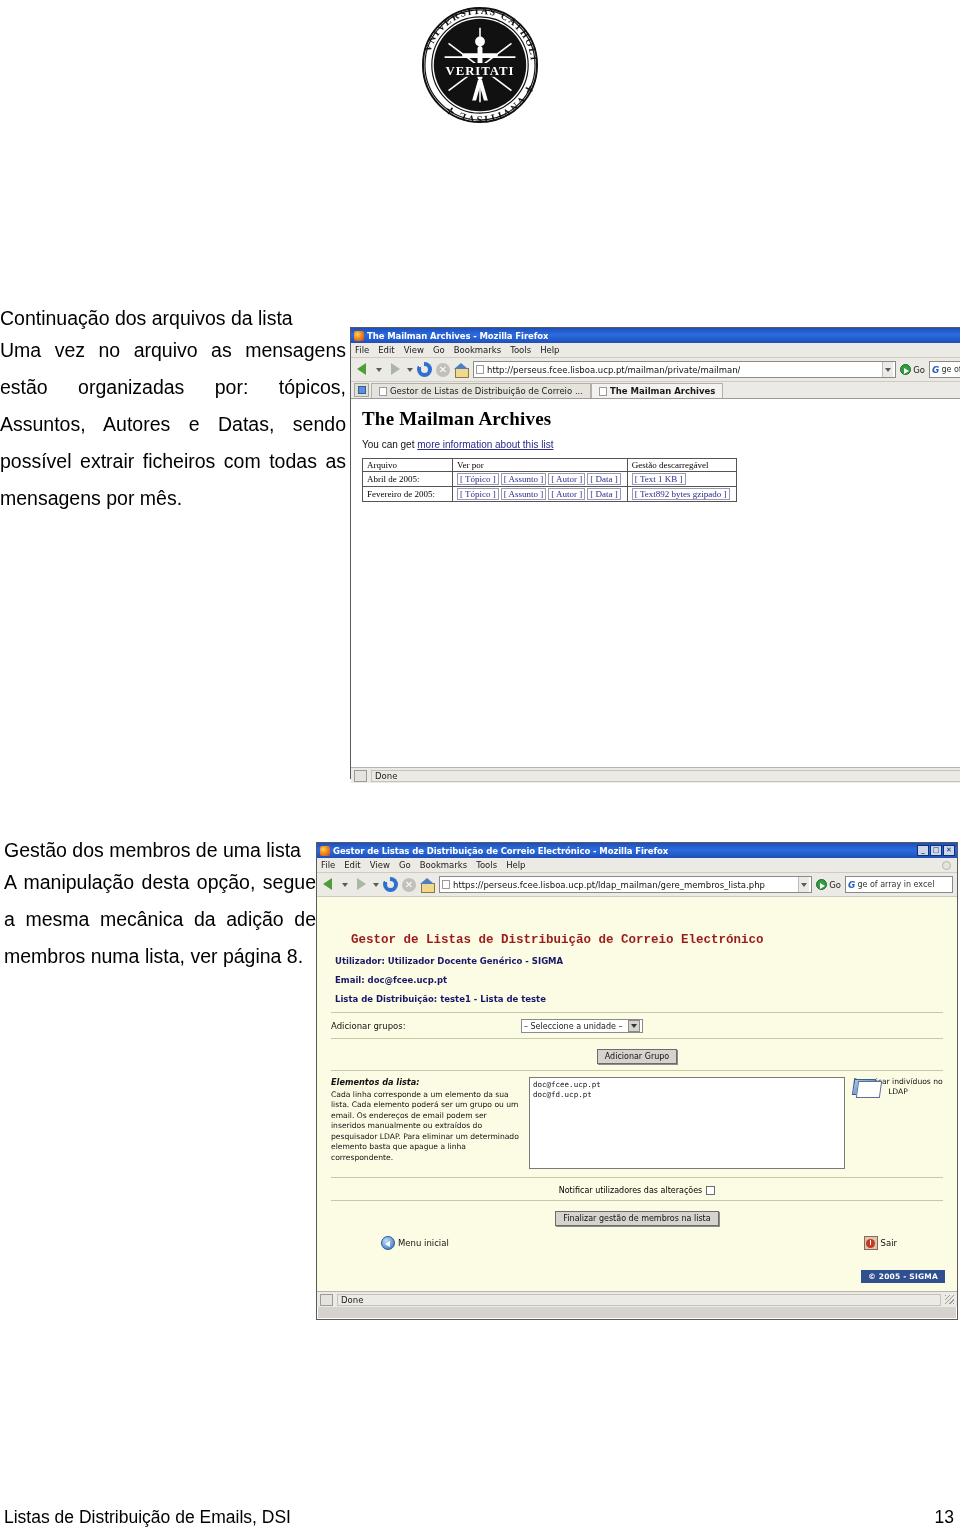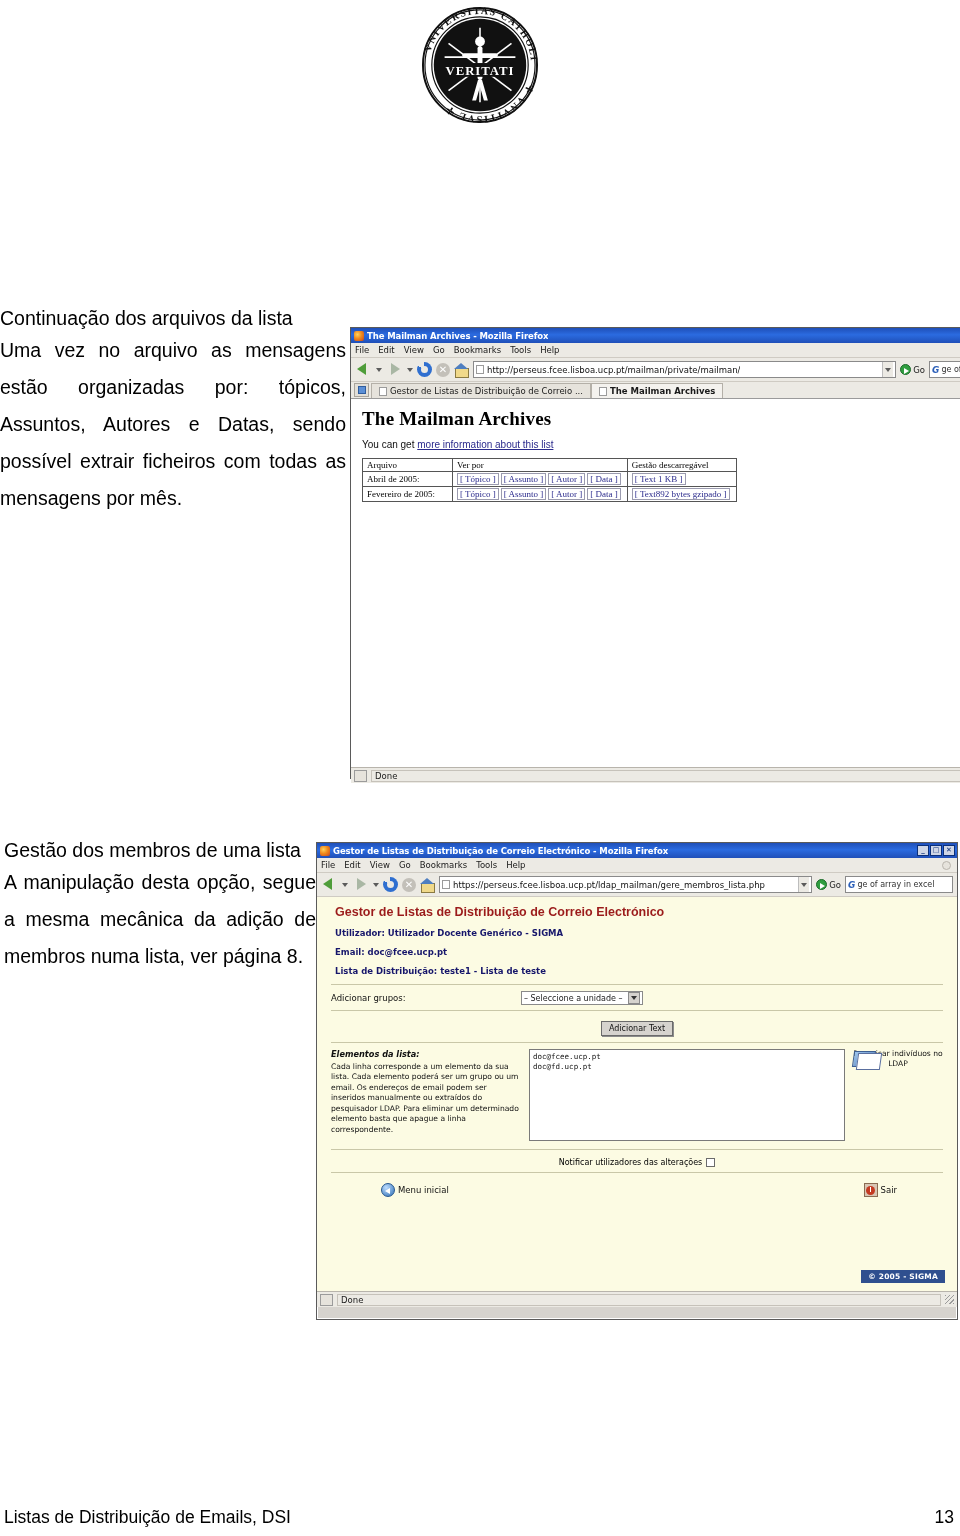--- a/index.html
+++ b/index.html
@@ -165,22 +165,23 @@
   }
   table.mm a{ color:#2a2a8c; text-decoration:none; }
   .lnk-br { border:1px solid #9b9baf; padding:0 2px; display:inline-block; margin-right:2px;}
 
   
   .block2 { position:relative; }
 
   #win2 { left:316px; top:714px; width:642px; height:478px; }
   #win2 .viewport { height: 394px; background:#fcfbe3; padding:0; }
   .sig-head{
-    color:#9b1b1b; font-weight:bold; font-size:12.5px; padding:8px 0 0 18px;
-    font-family:Liberation Sans, sans-serif;
+    color:#9b1b1b; font-weight:bold; font-size:12.5px; padding:8px 0 0 34px;
+    font-family:Liberation Mono, monospace;
+    margin-top:28px;
   }
   .sig-line{ padding:0 0 0 18px; font-size:8.5px; color:#16166b; margin-top:9px; font-weight:bold;}
   .sig-line.red{ color:#9b1b1b; }
   .hr-s{ height:1px; background:#c9c7a8; margin:8px 14px 0 14px;}
   .row-add{ display:flex; align-items:center; margin-top:6px; padding:0 14px;}
   .row-add .lbl{ font-size:8.5px; color:#111; width:190px; }
   .sel{
     border:1px solid #8a8a8a; background:#fff; height:14px; font-size:8px; color:#222;
     display:flex;align-items:center; padding:0 2px; gap:6px;
   }
@@ -462,21 +463,21 @@
         <span class="lbl">Adicionar grupos:</span>
         <span class="sel">
           <span>– Seleccione a unidade –</span>
           <span class="selbtn">
               <i class="tri"></i>
             </span>
         </span>
       </div>
       <div class="hr-s" style="margin-top:5px"></div>
       <div class="center" style="margin-top:5px">
-        <span class="btn-3d">Adicionar Text</span>
+        <span class="btn-3d">Adicionar Grupo</span>
       </div>
       <div class="hr-s" style="margin-top:6px"></div>
 
       <div class="mid-wrap">
         <div class="helpbox">
           <b>Elementos da lista:</b>
           <span>Cada linha corresponde a um elemento da sua lista. Cada elemento poderá ser um grupo ou um email. Os endereços de email podem ser inseridos manualmente ou extraídos do pesquisador LDAP. Para eliminar um determinado elemento basta que apague a linha correspondente.</span>
         </div>
         <div class="ta">doc@fcee.ucp.pt
 doc@fd.ucp.pt</div>
@@ -487,20 +488,23 @@
           <span>Pesquisar indivíduos no LDAP</span>
         </div>
       </div>
 
       <div class="hr-s" style="margin-top:8px"></div>
       <div class="notify-row">
         <span>Notificar utilizadores das alterações</span>
         <span class="cbx"></span>
       </div>
       <div class="hr-s" style="margin-top:5px"></div>
+      <div class="center" style="margin-top:5px">
+        <span class="btn-3d">Finalizar gestão de membros na lista</span>
+      </div>
 
       <div class="foot-btns">
         <span class="foot-btn">
           <i class="ico-back"></i>
           <span>Menu inicial</span>
         </span>
         <span class="foot-btn">
           <i class="ico-exit">
               <i></i>
             </i>

